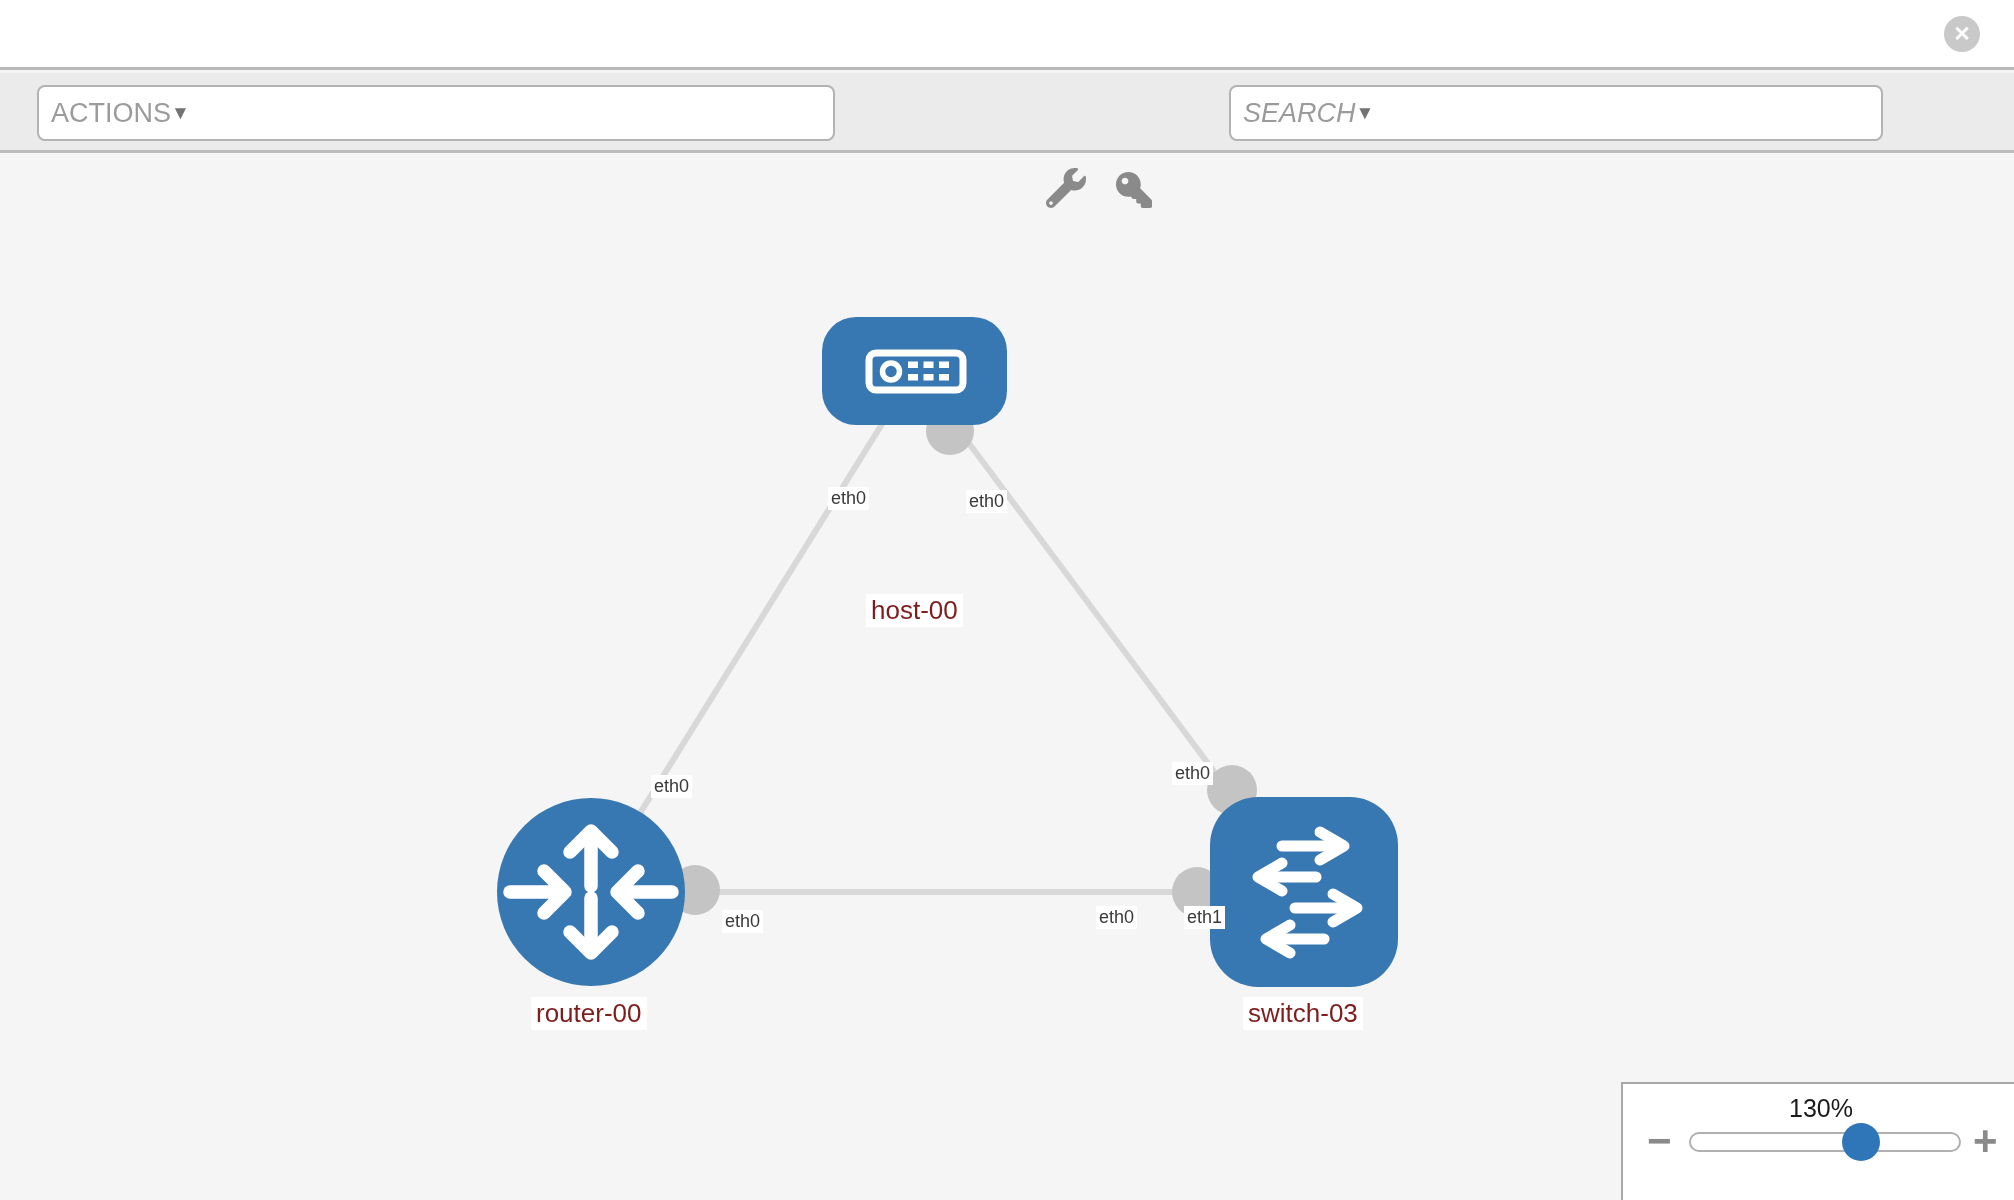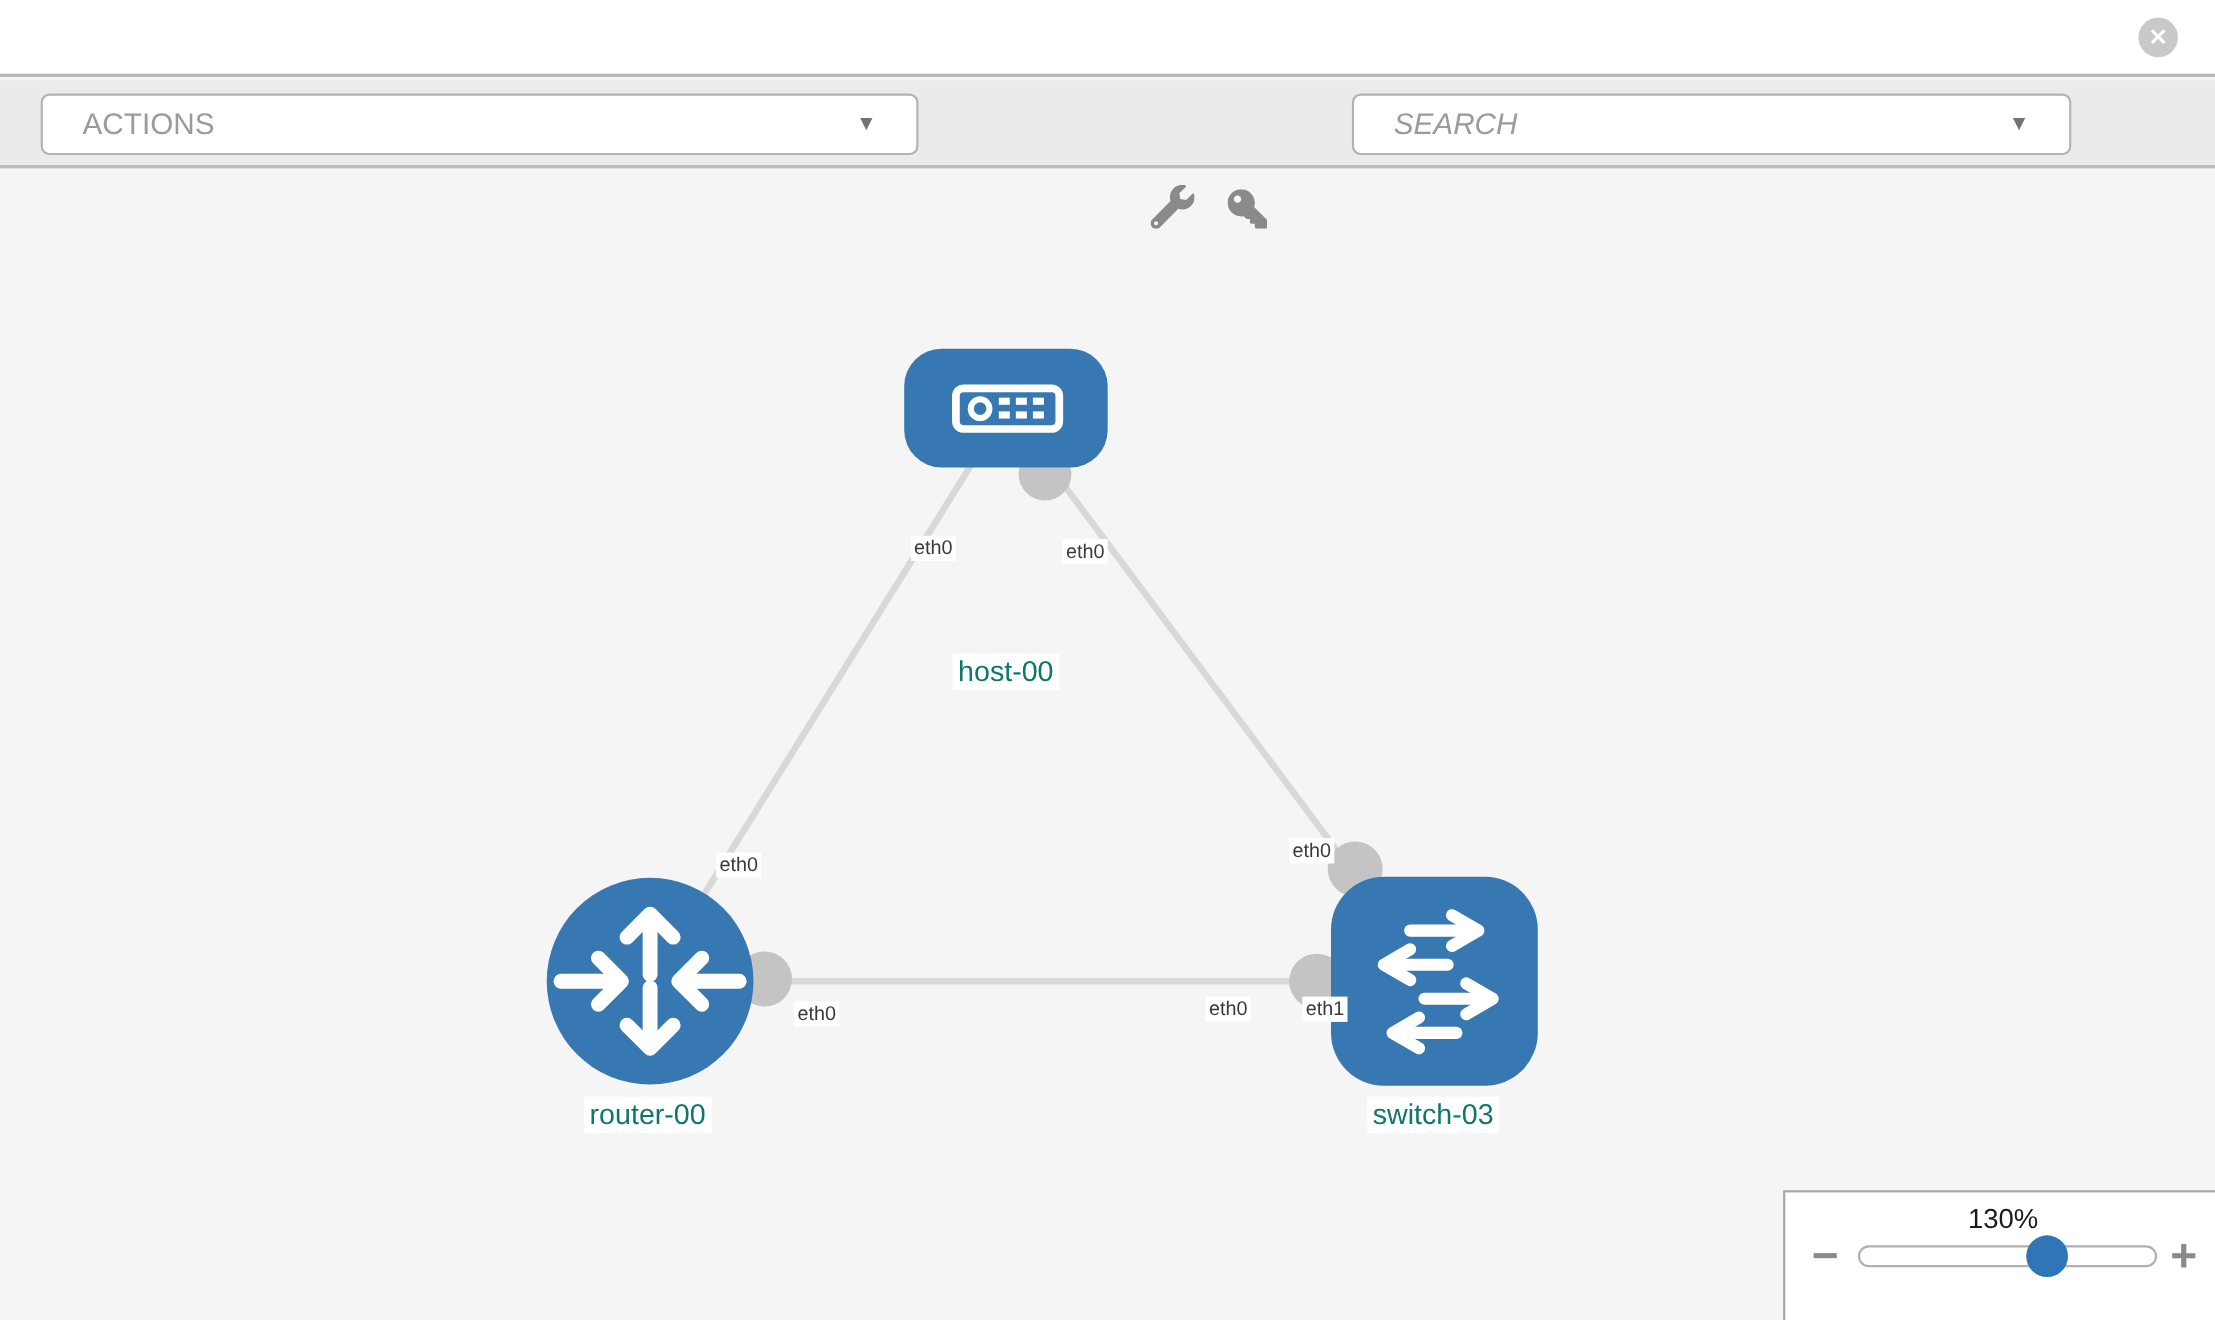--- a/index.html
+++ b/index.html
@@ -24,38 +24,38 @@
     font-size:21px; font-weight:700; cursor:pointer;
   }
   
   .toolbar {
     position:absolute; top:73px; left:0; width:2014px; height:80px;
     background:#ebebeb; border-bottom:3px solid #bdbdbd;
   }
   .select {
     position:absolute; top:12px; height:56px; background:#ffffff;
     border:2px solid #b3b3b3; border-radius:8px;
-    display:flex; align-items:center; justify-content:space-between;
-    padding:0 36px; color:#9b9b9b; font-size:27px; cursor:pointer;
+    display:flex; align-items:center; justify-content:flex-start;
+    padding:0 12px; color:#9b9b9b; font-size:27px; cursor:pointer;
   }
   .select .caret { color:#737373; font-size:19px; }
   .sel-actions { left:37px;  width:798px; }
   .sel-search  { left:1229px; width:654px;font-style:italic; }
   .tool { position:absolute; cursor:pointer; }
   .tool-wrench { left:1046px; top:95px; }
   .tool-key    { left:1116px; top:99px; }
   
   .canvas { position:absolute; top:156px; left:0; width:2014px; height:1044px; }
   .canvas svg.topo { position:absolute; top:0; left:0; }
   .iface {
     position:absolute; background:#ffffff; color:#3a3a3a;
     font-size:18px; line-height:23px; padding:0 3px; white-space:nowrap;margin-top:35px;
   }
   .node-label {
-    position:absolute; background:#ffffff; color:#0f766e;
+    position:absolute; background:#ffffff; color:#7f1d1d;
     font-size:26px; line-height:33px; padding:0 5px; white-space:nowrap;
   }
   
   .zoom-panel {
     position:absolute; left:1621px; top:926px; width:400px; height:280px;
     background:#ffffff; border:2px solid #a8a8a8;
   }
   .zoom-level {
     position:absolute; top:10px; left:0; width:396px; text-align:center;
     font-size:25px; color:#1a1a1a;

